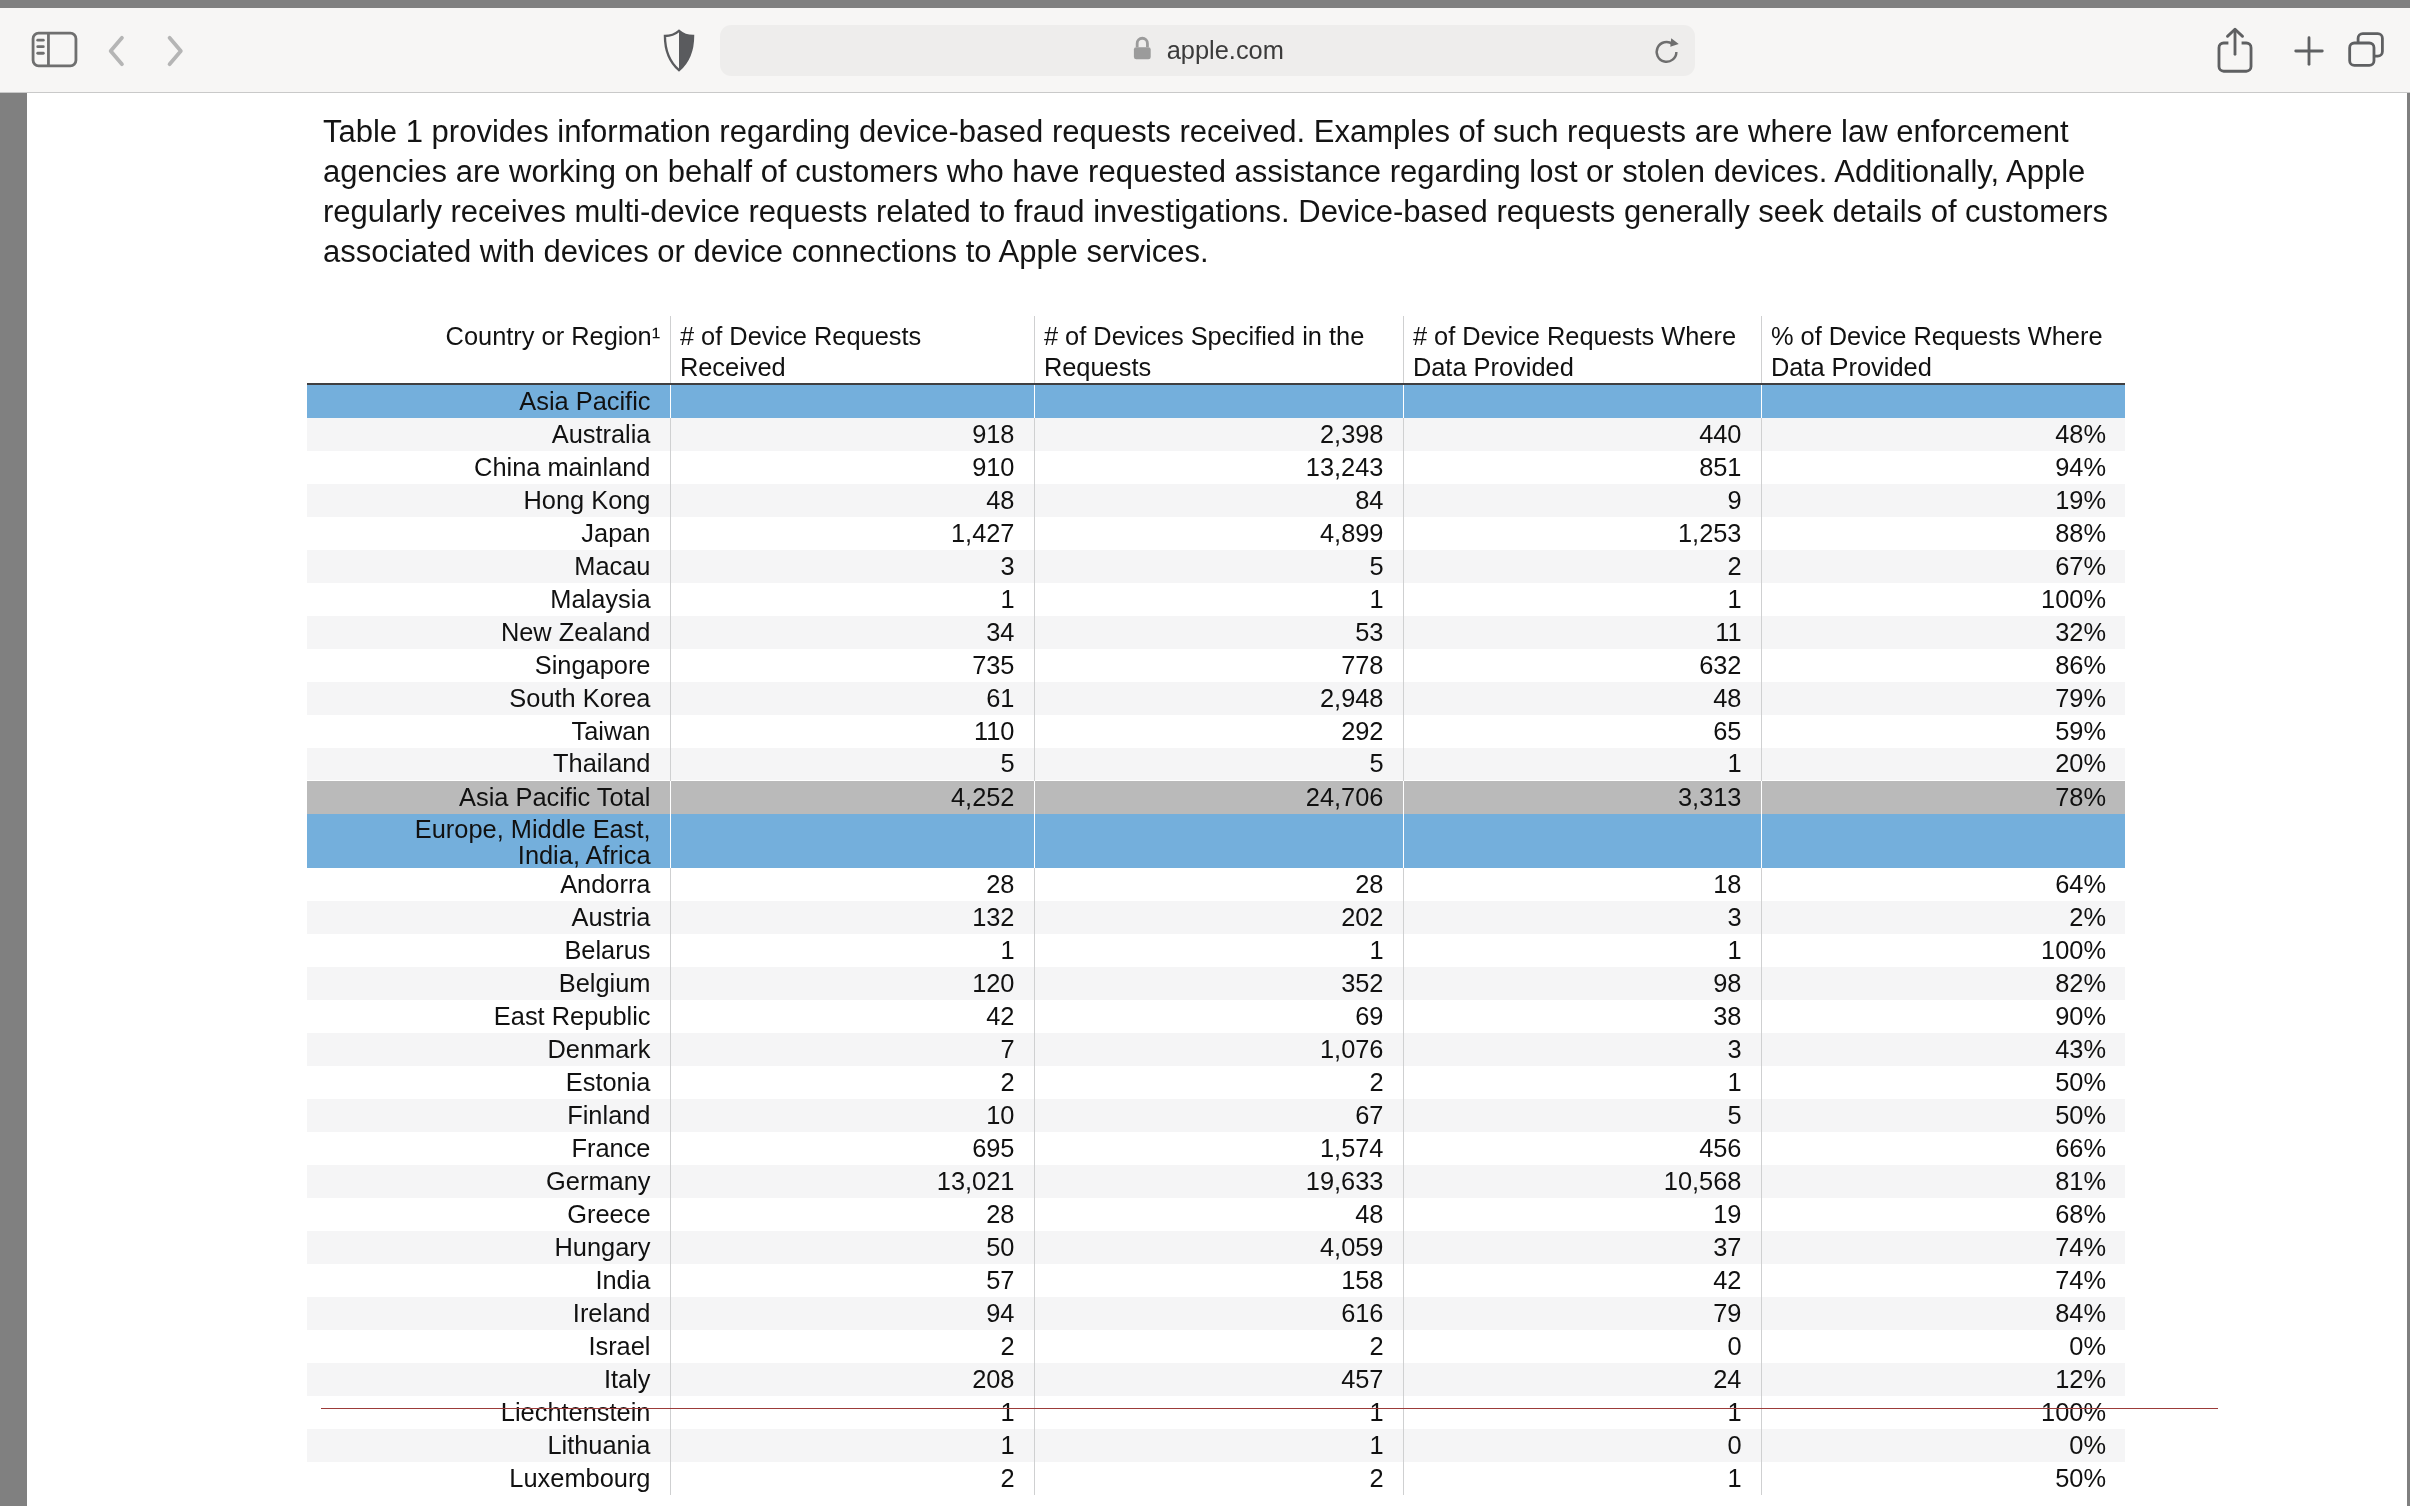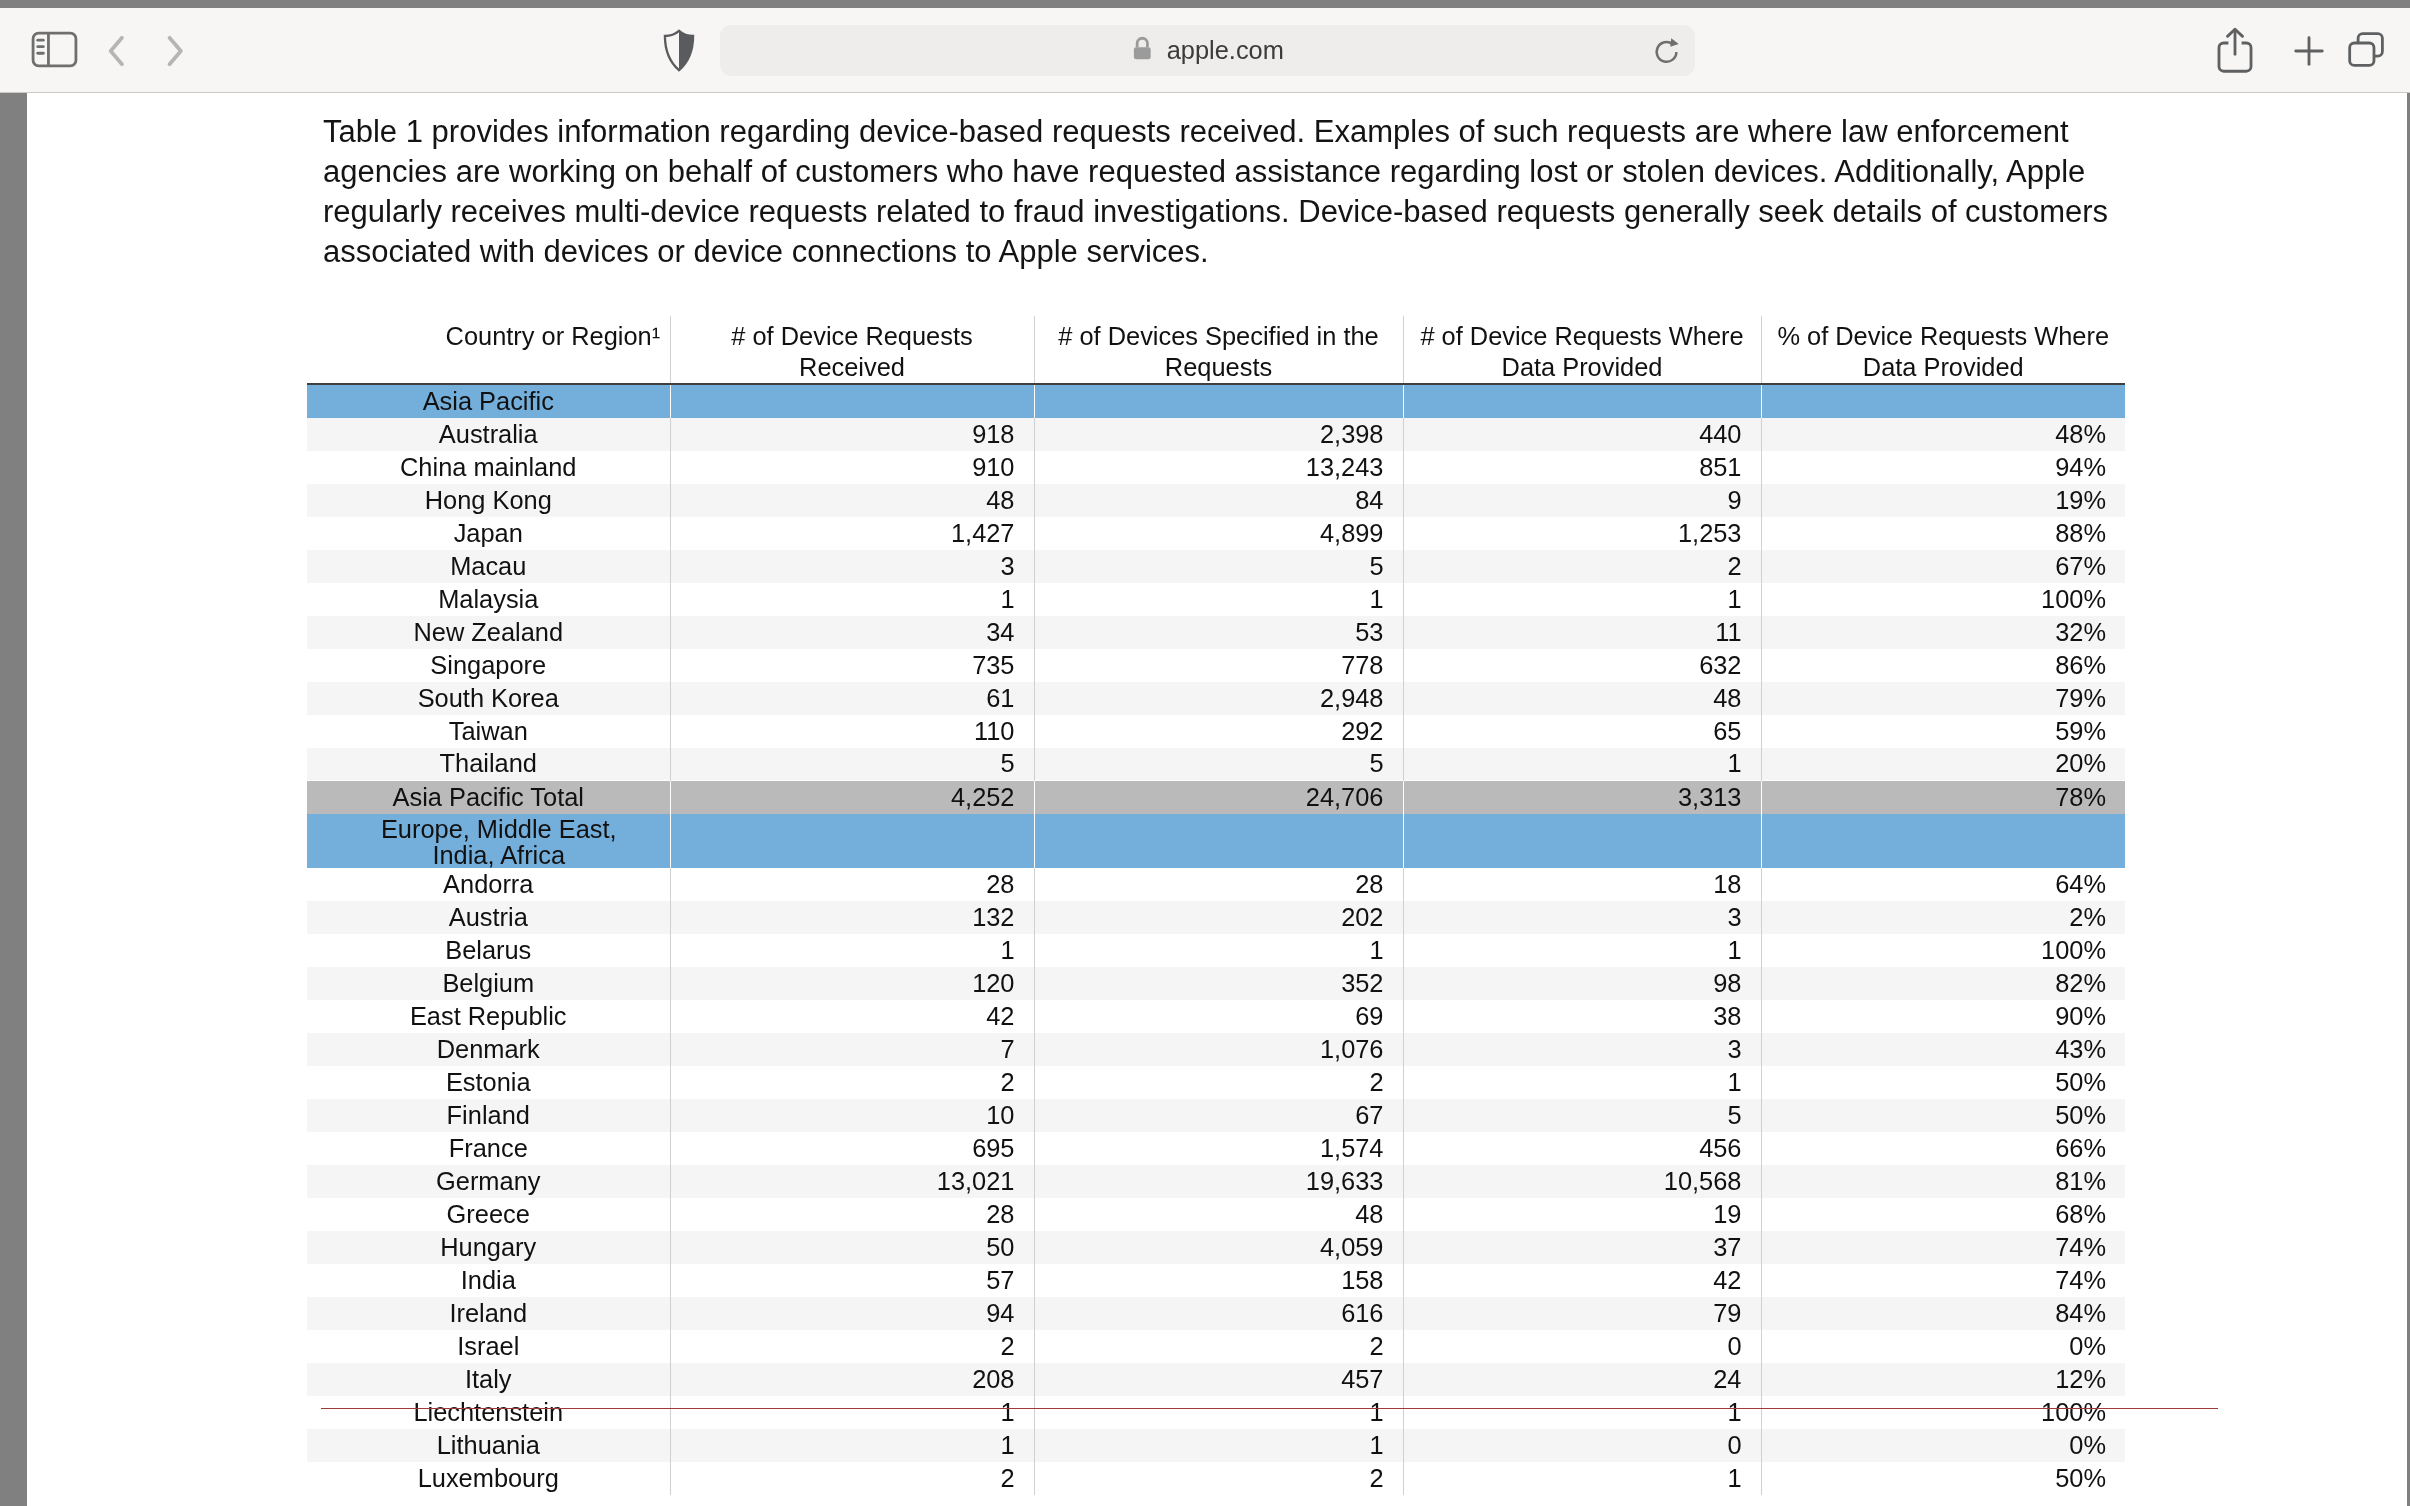--- a/index.html
+++ b/index.html
@@ -20,26 +20,26 @@
   .content { position:absolute; top:86px; left:12px; width:2411px; height:1202px; background:#808080; }
   .page { position:absolute; left:15px; top:0; width:2380px; height:1421px; background:#ffffff; }
 
   .intro { position:absolute; left:296px; top:26px; width:1791px;
            font-size:31px; line-height:40px; color:#141414; }
 
   
   table.tbl { position:absolute; left:280px; top:230px; width:1818px;
               border-collapse:collapse; table-layout:fixed; font-size:25.4px; color:#111; }
   .tbl th { font-weight:400; vertical-align:top; padding:4.7px 9.4px 0 9.4px; line-height:31px;
-            text-align:center; border-bottom:2.8px solid #3f3f41; border-right:0.9px solid #cfd0d1; }
+            text-align:left; border-bottom:2.8px solid #3f3f41; border-right:0.9px solid #cfd0d1; }
   .tbl th:first-child { text-align:right; padding-left:19px; }
   .tbl th:last-child, .tbl td:last-child { border-right:none; }
   .tbl td { height:33px; padding:0 19px; white-space:nowrap; overflow:hidden;
             border-right:0.9px solid #cfd0d1; text-align:right; vertical-align:middle; }
-  .tbl td:first-child { text-align:center; }
+  .tbl td:first-child { text-align:right; }
   tr.white td { background:#ffffff; }
   tr.gray  td { background:#f5f5f6; }
   tr.section td { background:#74afdc; border-right-color:rgba(255,255,255,.8); height:34px; }
   tr.section.tall td { height:54px; white-space:normal; line-height:26px; padding-top:1.9px;padding-left:40px; }
   tr.total td { background:#bababa; border-right-color:#ffffff; border-top:0.9px solid #ffffff; }
 
   .page-divider { position:absolute; left:294px; width:1897px; height:0;
                   border-top:1.9px solid #9c3b39; }
 </style>
 </head>

